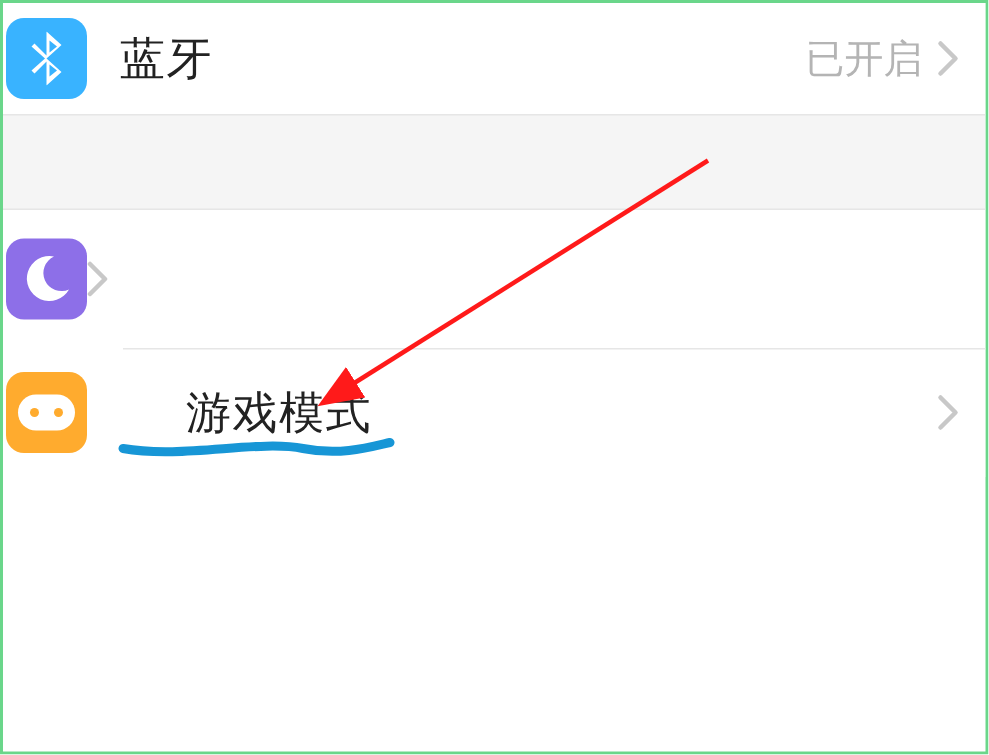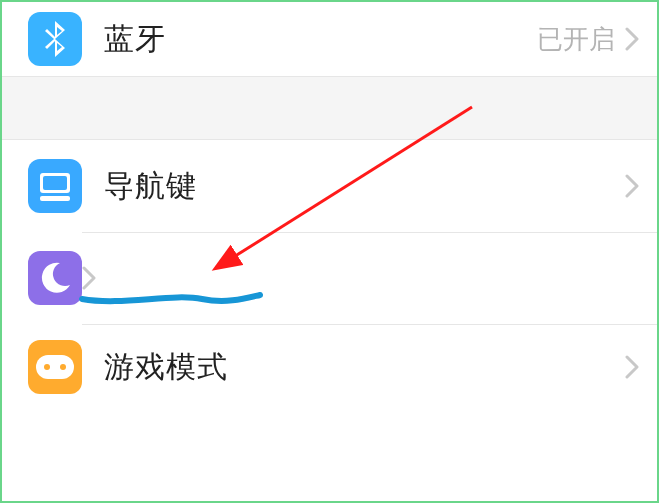--- a/index.html
+++ b/index.html
@@ -15,21 +15,21 @@
   .section-gap {
     height: 64px;
     background: #f5f5f5;
     border-top: 1px solid #e6e6e6;
     border-bottom: 1px solid #e6e6e6;
   }
   .row {
     display: flex;
     align-items: center;
     height: 92px;
-    padding: 0 18px 0 26px;
+    padding: 0 18px 0 2px;
     background: #ffffff;
     position: relative;
   }
   .row + .row::before {
     content: "";
     position: absolute;
     left: 80px;
     right: 0;
     top: 0;
     height: 1px;
@@ -94,50 +94,35 @@
     <span class="chevron">
       <svg width="14" height="24" viewBox="0 0 14 24">
           <path d="M2 2 L12 12 L2 22" stroke="#c8c8c8" stroke-width="3" fill="none" stroke-linecap="round" stroke-linejoin="round"></path>
         </svg>
     </span>
   </div>
 
   <div class="section-gap"></div>
 
 
-  <div class="row">
-    <div class="icon-wrap ic-blue2">
-      <svg width="40" height="40" viewBox="0 0 40 40">
-        <rect x="5" y="7" width="30" height="20" rx="3" fill="#ffffff"></rect>
-        <rect x="8" y="10" width="24" height="14" rx="2" fill="#39a9ff"></rect>
-        <rect x="5" y="30" width="30" height="5" rx="2" fill="#ffffff"></rect>
-      </svg>
-    </div>
-    <span class="row-label">导航键</span>
-    <span class="chevron">
-      <svg width="14" height="24" viewBox="0 0 14 24">
-          <path d="M2 2 L12 12 L2 22" stroke="#c8c8c8" stroke-width="3" fill="none" stroke-linecap="round" stroke-linejoin="round"></path>
-        </svg>
-    </span>
-  </div>
 
   <div class="row">
     <div class="icon-wrap ic-purple">
       <svg width="34" height="34" viewBox="0 0 34 34">
         <path d="M22 2 A15 15 0 1 0 32 24 A11 11 0 0 1 22 2 Z" fill="#ffffff"></path>
       </svg>
     </div>
     <span class="chevron">
       <svg width="14" height="24" viewBox="0 0 14 24">
           <path d="M2 2 L12 12 L2 22" stroke="#c8c8c8" stroke-width="3" fill="none" stroke-linecap="round" stroke-linejoin="round"></path>
         </svg>
     </span>
   </div>
 
-  <div class="row" style="height:86px;">
+  <div class="row" style="height:86px;gap:44px;">
     <div class="icon-wrap ic-orange">
       <svg width="40" height="26" viewBox="0 0 40 26">
         <rect x="1" y="1" width="38" height="24" rx="12" fill="#ffffff"></rect>
         <circle cx="12" cy="13" r="3" fill="#ffab2e"></circle>
         <circle cx="28" cy="13" r="3" fill="#ffab2e"></circle>
       </svg>
     </div>
     <span class="row-label">游戏模式</span>
     <span class="chevron">
       <svg width="14" height="24" viewBox="0 0 14 24">

